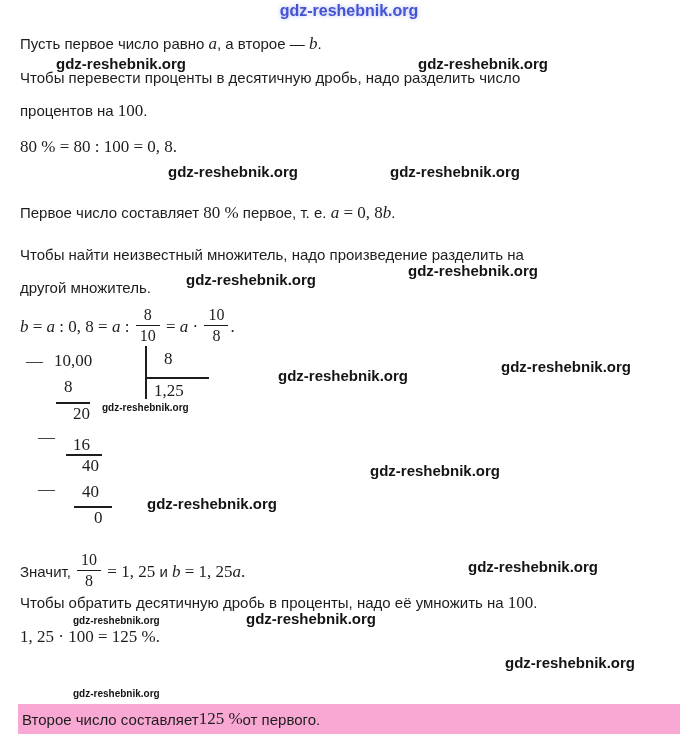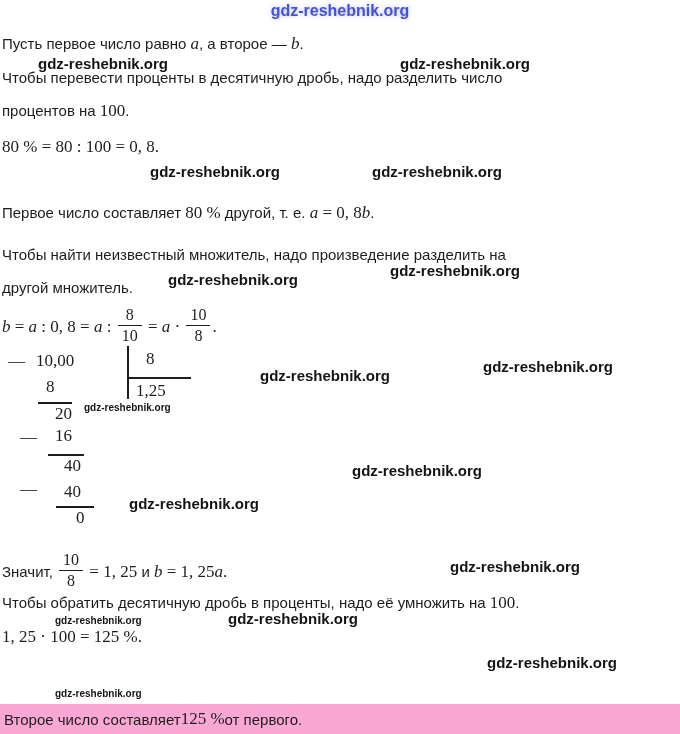--- a/index.html
+++ b/index.html
@@ -1,21 +1,21 @@
 <!DOCTYPE html>
 <html><head>
 <meta charset="utf-8">
 <style>
   * { margin:0; padding:0; box-sizing:border-box; }
   html,body { background:#ffffff; }
   body {
     width:680px; height:734px; position:relative; overflow:hidden;
     font-family:"Liberation Sans", sans-serif; font-size:15px; color:#1d1d1d;
   }
-  .page { position:absolute; inset:0; }
+  .page { position:absolute; inset:0;margin-left:18px; }
   .para { position:absolute; left:2px; line-height:1.3; white-space:nowrap; }
   .para.tall { line-height:33px; white-space:normal; width:676px; }
   .m  { font-family:"Liberation Serif", serif; font-size:17px; font-style:normal;text-align:right; }
   .mi { font-family:"Liberation Serif", serif; font-size:17px; font-style:italic; }
   .frac { display:inline-block; vertical-align:middle; text-align:center;
           font-family:"Liberation Serif", serif; font-size:16px; line-height:1.15;
           margin:0 2px; position:relative; top:-2px; }
   .frac .num { display:block; padding:0 4px 1px; border-bottom:1.4px solid #1d1d1d; }
   .frac .den { display:block; padding:1px 4px 0; }
   .wm { position:absolute; font-weight:bold; font-size:15px; color:#141414; white-space:nowrap; }
@@ -54,38 +54,38 @@
   <span class="wm" style="left:487px;top:654px">gdz-reshebnik.org</span>
   <span class="wm small" style="left:55px;top:688px">gdz-reshebnik.org</span>
 
   <p class="para" style="top:33px"><span>Пусть первое число равно </span><span class="mi">a</span><span>, а второе — </span><span class="mi">b</span><span>.</span></p>
 
   <p class="para tall" style="top:61px"><span>Чтобы перевести проценты в десятичную дробь, надо разделить число</span><br><span>процентов на </span><span class="m">100</span><span>.</span></p>
 
   <p class="para m" style="top:136px">80 % = 80 : 100 = 0, 8.</p>
 
 
-  <p class="para" style="top:202px"><span>Первое число составляет </span><span class="m">80 %</span><span> другой, т. е. </span><span class="mi">a</span><span class="m"> = 0, 8</span><span class="mi">b</span><span>.</span></p>
+  <p class="para" style="top:202px"><span>Первое число составляет </span><span class="m">80 %</span><span> первое, т. е. </span><span class="mi">a</span><span class="m"> = 0, 8</span><span class="mi">b</span><span>.</span></p>
 
   <p class="para tall" style="top:238px"><span>Чтобы найти неизвестный множитель, надо произведение разделить на</span><br><span>другой множитель.</span></p>
 
   <p class="para" style="top:308px"><span class="mi">b</span><span class="m"> = </span><span class="mi">a</span><span class="m"> : 0, 8 = </span><span class="mi">a</span><span class="m"> : </span><span class="frac"><span class="num">8</span><span class="den">10</span></span><span class="m"> = </span><span class="mi">a</span><span class="m"> · </span><span class="frac"><span class="num">10</span><span class="den">8</span></span><span class="m">.</span></p>
 
   <div class="division">
     <span class="dv" style="left:8px;top:6px">—</span>
     <span class="dv" style="left:36px;top:6px">10,00</span>
     <div class="ln" style="left:127px;top:1px;width:1.5px;height:53px"></div>
     <span class="dv" style="left:146px;top:4px">8</span>
     <div class="ln" style="left:127px;top:32px;width:64px;height:1.5px"></div>
     <span class="dv" style="left:136px;top:36px">1,25</span>
     <span class="dv" style="left:46px;top:32px">8</span>
     <div class="ln" style="left:38px;top:57px;width:34px;height:1.5px"></div>
     <span class="dv" style="left:55px;top:59px">20</span>
     <span class="dv" style="left:20px;top:82px">—</span>
-    <span class="dv" style="left:55px;top:81px">16</span>
+    <span class="dv" style="left:55px;top:90px">16</span>
     <div class="ln" style="left:48px;top:109px;width:36px;height:1.5px"></div>
     <span class="dv" style="left:64px;top:111px">40</span>
     <span class="dv" style="left:20px;top:134px">—</span>
     <span class="dv" style="left:64px;top:137px">40</span>
     <div class="ln" style="left:56px;top:161px;width:38px;height:1.5px"></div>
     <span class="dv" style="left:76px;top:163px">0</span>
   </div>
 
   <p class="para" style="top:553px"><span>Значит, </span><span class="frac"><span class="num">10</span><span class="den">8</span></span><span class="m"> = 1, 25 </span><span>и </span><span class="mi">b</span><span class="m"> = 1, 25</span><span class="mi">a</span><span class="m">.</span></p>
 

